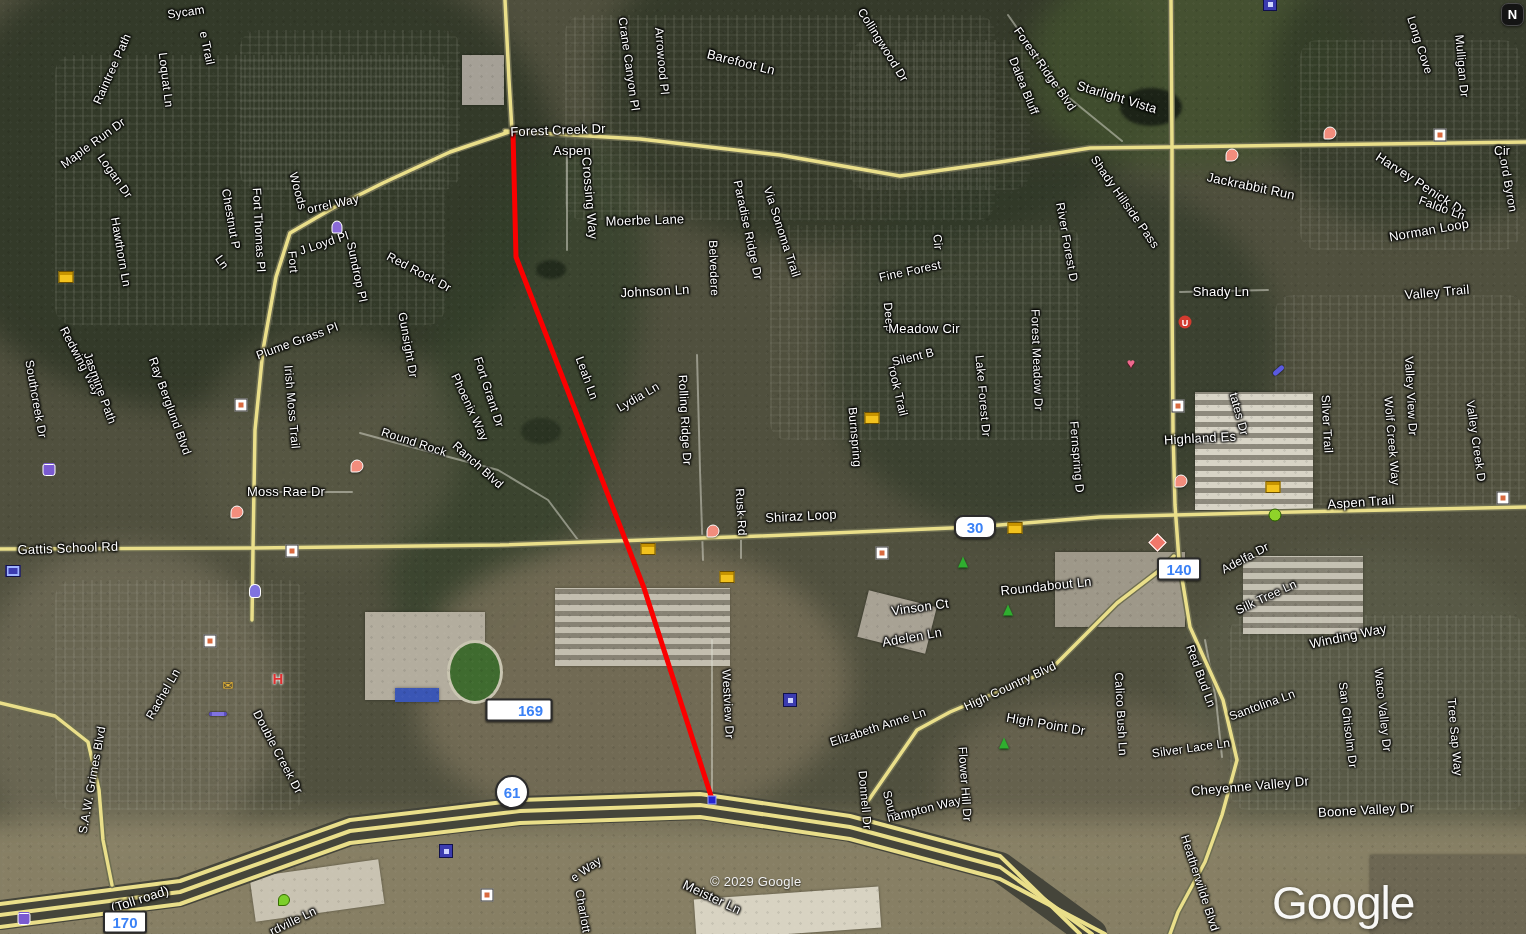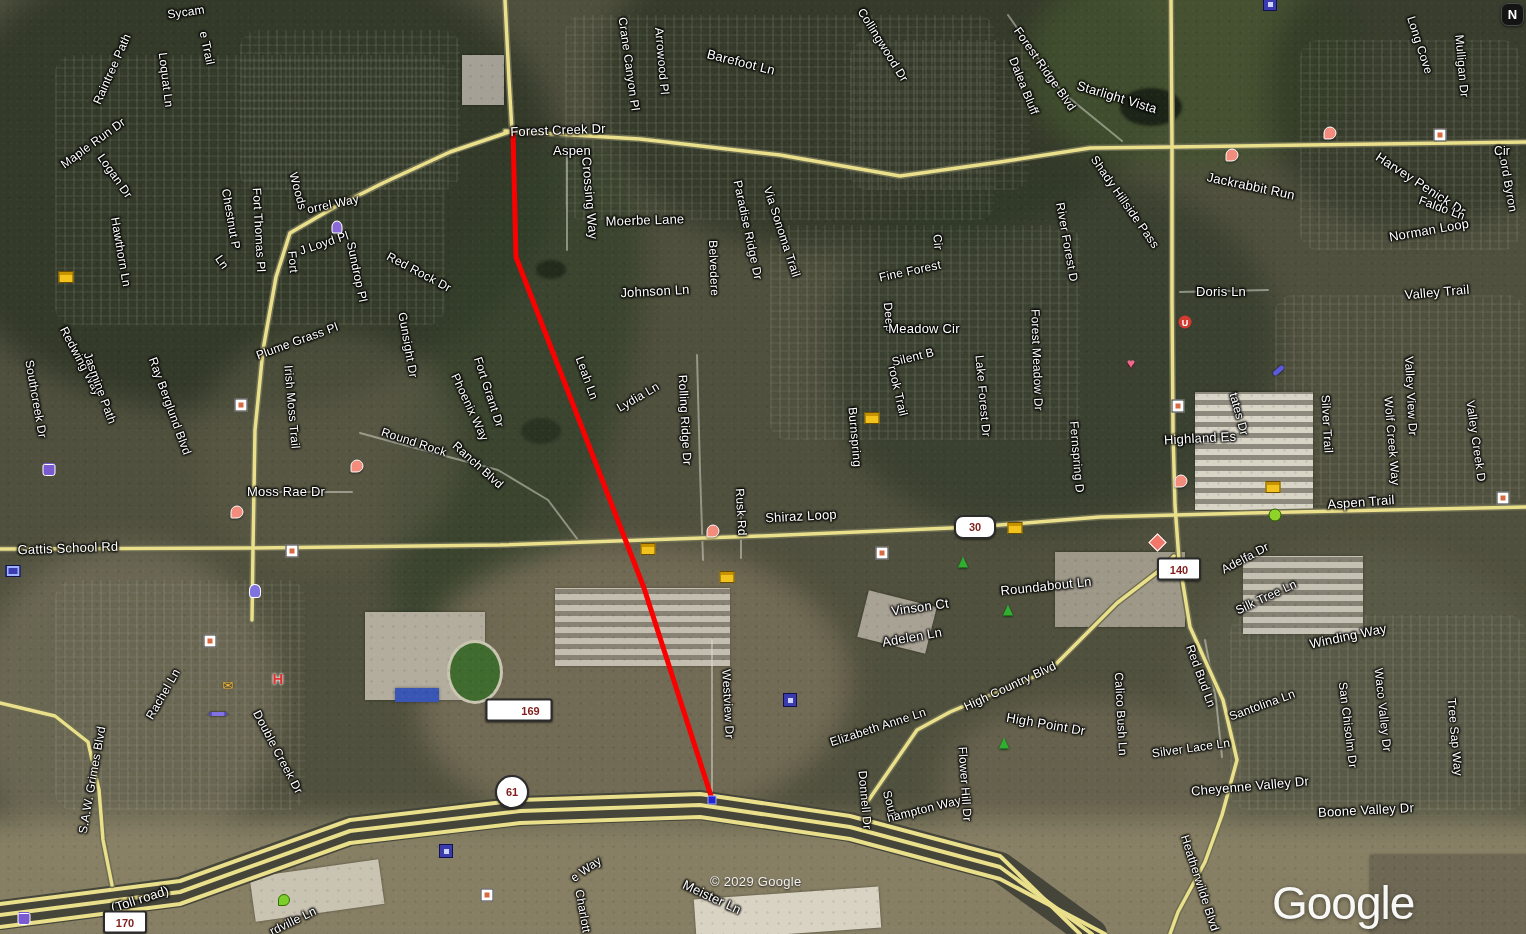--- a/index.html
+++ b/index.html
@@ -15,22 +15,22 @@
       radial-gradient(rgba(255,255,255,.05) 1px, transparent 1.3px),
       radial-gradient(rgba(0,0,0,.14) 1px, transparent 1.5px);
     background-size:7px 7px, 11px 11px;background-position:0 0,3px 5px;}
   .bld{position:absolute;box-shadow:0 0 3px rgba(0,0,0,.4);}
   .ware{position:absolute;background-image:repeating-linear-gradient(0deg,#d8d4c6 0 6px,#8d897c 6px 11px);box-shadow:0 0 3px rgba(0,0,0,.4);}
   .track{position:absolute;border:3px solid #c9c5b1;border-radius:50%;background:#3f6b2f;}
   svg.overlay{position:absolute;left:0;top:0;pointer-events:none;}
   .maplabel{position:absolute;white-space:nowrap;color:#fff;font-size:12px;letter-spacing:.2px;
     text-shadow:1px 1px 2px #000,-1px -1px 2px #000,1px -1px 2px #000,-1px 1px 2px #000,0 0 3px #000;
     transform-origin:center center;}
-  .shield{position:absolute;background:#fff;border:2px solid #2b2b2b;color:#7f1d1d;
-    display:flex;align-items:center;justify-content:center;font-weight:bold;font-size:11px;
+  .shield{position:absolute;background:#fff;border:2px solid #2b2b2b;color:#3b82f6;
+    display:flex;align-items:center;justify-content:center;font-weight:bold;font-size:15px;
     box-shadow:0 1px 2px rgba(0,0,0,.5);transform:translate(-50%,-50%);}
   .shield.rect{border-radius:3px;padding:0 5px;height:19px;min-width:30px;}
   .shield.pill{border-radius:9px;padding:0 6px;height:20px;min-width:26px;}
   .shield.circle{border-radius:50%;width:30px;height:30px;}
   .icon{position:absolute;transform:translate(-50%,-50%);display:flex;align-items:center;justify-content:center;}
   .ic-school{width:13px;height:10px;background:#f2c21d;border:1px solid #6b4e00;
      box-shadow:inset 0 3px 0 #c79400;}
   .ic-tree{width:0;height:0;border-left:5px solid transparent;border-right:5px solid transparent;border-bottom:11px solid #2fae2f;filter:drop-shadow(0 1px 1px #083008);}
   .ic-flower{width:10px;height:10px;background:#7ccf2a;border-radius:50% 50% 50% 0;border:1px solid #356b00;}
   .ic-poi{width:11px;height:11px;background:#f28d7d;border:1px solid #fff;border-radius:50% 50% 50% 10%;box-shadow:0 1px 2px rgba(0,0,0,.5);}
@@ -196,21 +196,21 @@
       <div class="maplabel" style="left: 1420px; top: 45px; transform: translate(-50%, -50%) rotate(72deg);">Long Cove</div>
       <div class="maplabel" style="left: 1462px; top: 66px; transform: translate(-50%, -50%) rotate(85deg);">Mulligan Dr</div>
       <div class="maplabel" style="left: 1251px; top: 186px; font-size: 13px; transform: translate(-50%, -50%) rotate(12deg);">Jackrabbit Run</div>
       <div class="maplabel" style="left: 1421px; top: 184px; font-size: 13px; transform: translate(-50%, -50%) rotate(33deg);">Harvey Penick Dr</div>
       <div class="maplabel" style="left: 1442px; top: 208px; transform: translate(-50%, -50%) rotate(20deg);">Faldo Ln</div>
       <div class="maplabel" style="left: 1508px; top: 182px; transform: translate(-50%, -50%) rotate(80deg);">Lord Byron</div>
       <div class="maplabel" style="left: 1502px; top: 151px; transform: translate(-50%, -50%) rotate(0deg);">Cir</div>
       <div class="maplabel" style="left: 1429px; top: 230px; font-size: 13px; transform: translate(-50%, -50%) rotate(-10deg);">Norman Loop</div>
       <div class="maplabel" style="left: 1125px; top: 202px; transform: translate(-50%, -50%) rotate(55deg);">Shady Hillside Pass</div>
       <div class="maplabel" style="left: 1067px; top: 242px; transform: translate(-50%, -50%) rotate(80deg);">River Forest D</div>
-      <div class="maplabel" style="left: 1221px; top: 291px; font-size: 13px; transform: translate(-50%, -50%) rotate(0deg);">Doris Ln</div>
+      <div class="maplabel" style="left: 1221px; top: 291px; font-size: 13px; transform: translate(-50%, -50%) rotate(0deg);">Shady Ln</div>
       <div class="maplabel" style="left: 1437px; top: 292px; font-size: 13px; transform: translate(-50%, -50%) rotate(-5deg);">Valley Trail</div>
       <div class="maplabel" style="left: 1037px; top: 360px; transform: translate(-50%, -50%) rotate(88deg);">Forest Meadow Dr</div>
       <div class="maplabel" style="left: 983px; top: 396px; transform: translate(-50%, -50%) rotate(85deg);">Lake Forest Dr</div>
       <div class="maplabel" style="left: 1077px; top: 457px; transform: translate(-50%, -50%) rotate(85deg);">Fernspring D</div>
       <div class="maplabel" style="left: 1200px; top: 438px; font-size: 13px; transform: translate(-50%, -50%) rotate(-3deg);">Highland Es</div>
       <div class="maplabel" style="left: 1239px; top: 414px; transform: translate(-50%, -50%) rotate(75deg);">tates Dr</div>
       <div class="maplabel" style="left: 1327px; top: 424px; transform: translate(-50%, -50%) rotate(87deg);">Silver Trail</div>
       <div class="maplabel" style="left: 1411px; top: 396px; transform: translate(-50%, -50%) rotate(87deg);">Valley View Dr</div>
       <div class="maplabel" style="left: 1392px; top: 441px; transform: translate(-50%, -50%) rotate(85deg);">Wolf Creek Way</div>
       <div class="maplabel" style="left: 1476px; top: 441px; transform: translate(-50%, -50%) rotate(82deg);">Valley Creek D</div>

